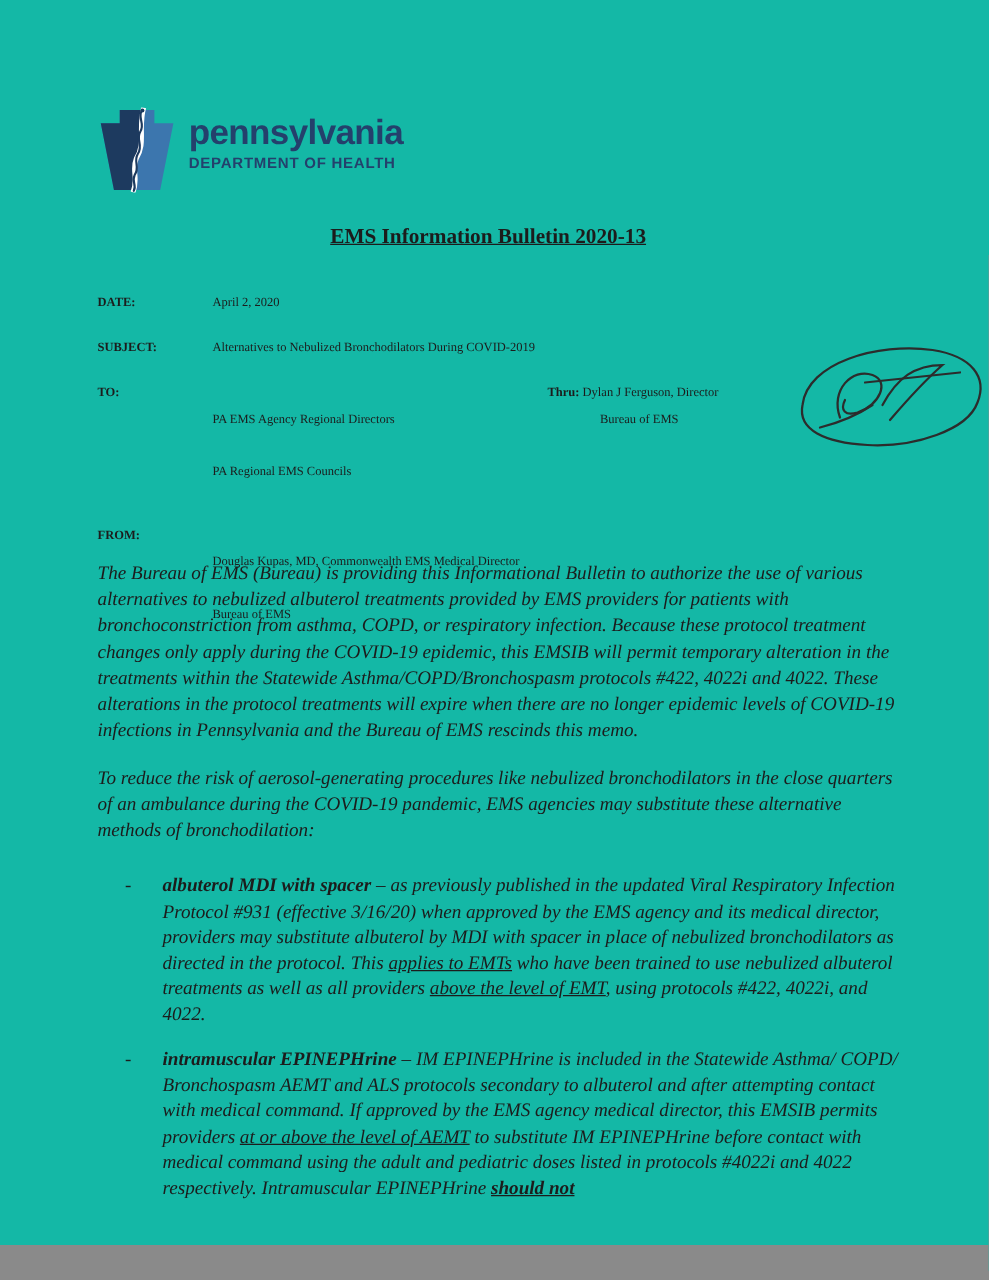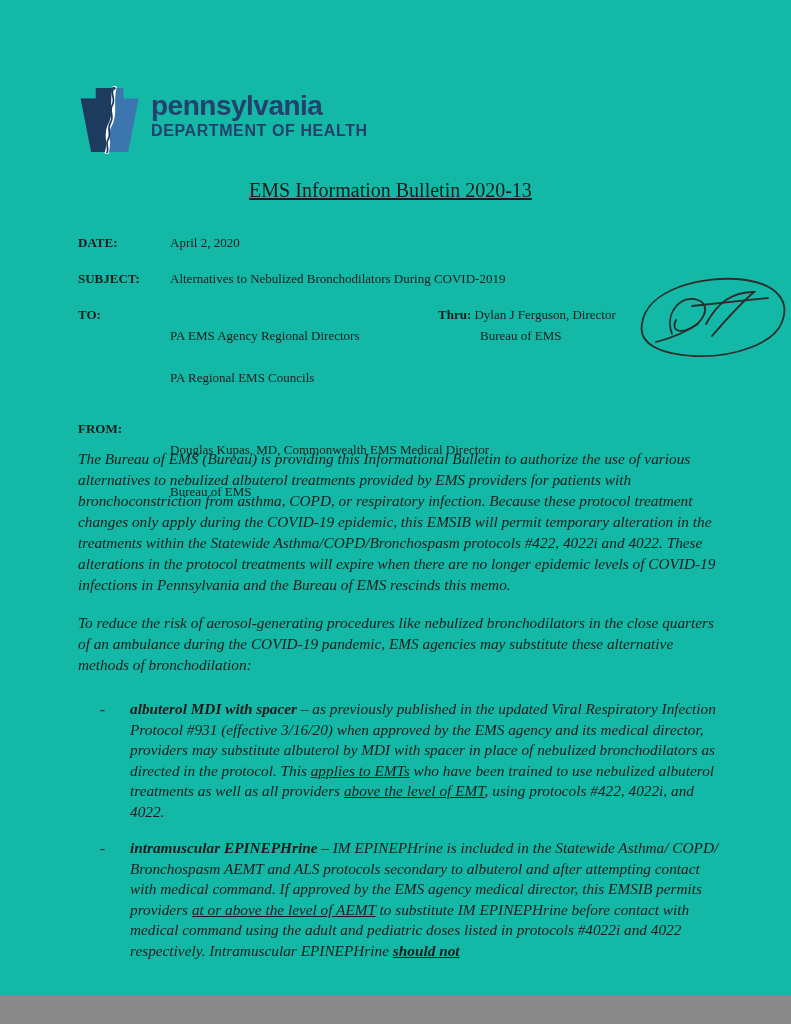--- a/index.html
+++ b/index.html
@@ -16,31 +16,31 @@
   .logo{position:absolute;left:76px;top:86px;display:flex;align-items:flex-start;gap:9px;}
   .logo svg{display:block;}
   .logo-text{padding-top:6px;}
   .logo-name{
     font-family:"Liberation Sans","DejaVu Sans",sans-serif;
     font-weight:bold;font-size:28px;line-height:28px;
     color:#24406c;letter-spacing:-0.5px;
   }
   .logo-sub{
     font-family:"Liberation Sans","DejaVu Sans",sans-serif;
-    font-weight:bold;font-size:16px;line-height:15px;
+    font-weight:bold;font-size:12px;line-height:15px;
     color:#24406c;letter-spacing:0.6px;margin-top:3px;
   }
   
   .doc-title{
     position:absolute;left:0;right:10px;top:179px;
-    text-align:center;font-weight:normal;font-size:20px;
+    text-align:center;font-weight:bold;font-size:17px;
   }
   .doc-title span{text-decoration:underline;}
   
-  .meta{position:absolute;left:78px;top:232px;width:660px;font-size:13px;line-height:21px;}
+  .meta{position:absolute;left:78px;top:232px;width:660px;font-size:10px;line-height:21px;}
   .meta-row{display:flex;margin-bottom:15px;position:relative;}
   .meta-row.to-row{margin-bottom:9px;}
   .meta-label{font-weight:bold;width:92px;flex:0 0 92px;}
   .meta-value{white-space:pre-line;}
   .thru{position:absolute;left:360px;top:0;}
   .thru-line1 .thru-label{font-weight:bold;}
   .thru-line2{padding-left:42px;}
   .signature{position:absolute;left:628px;top:272px;pointer-events:none;}
   
   .body{position:absolute;left:78px;top:448px;width:642px;font-size:15.3px;line-height:21px;font-style:italic;}

